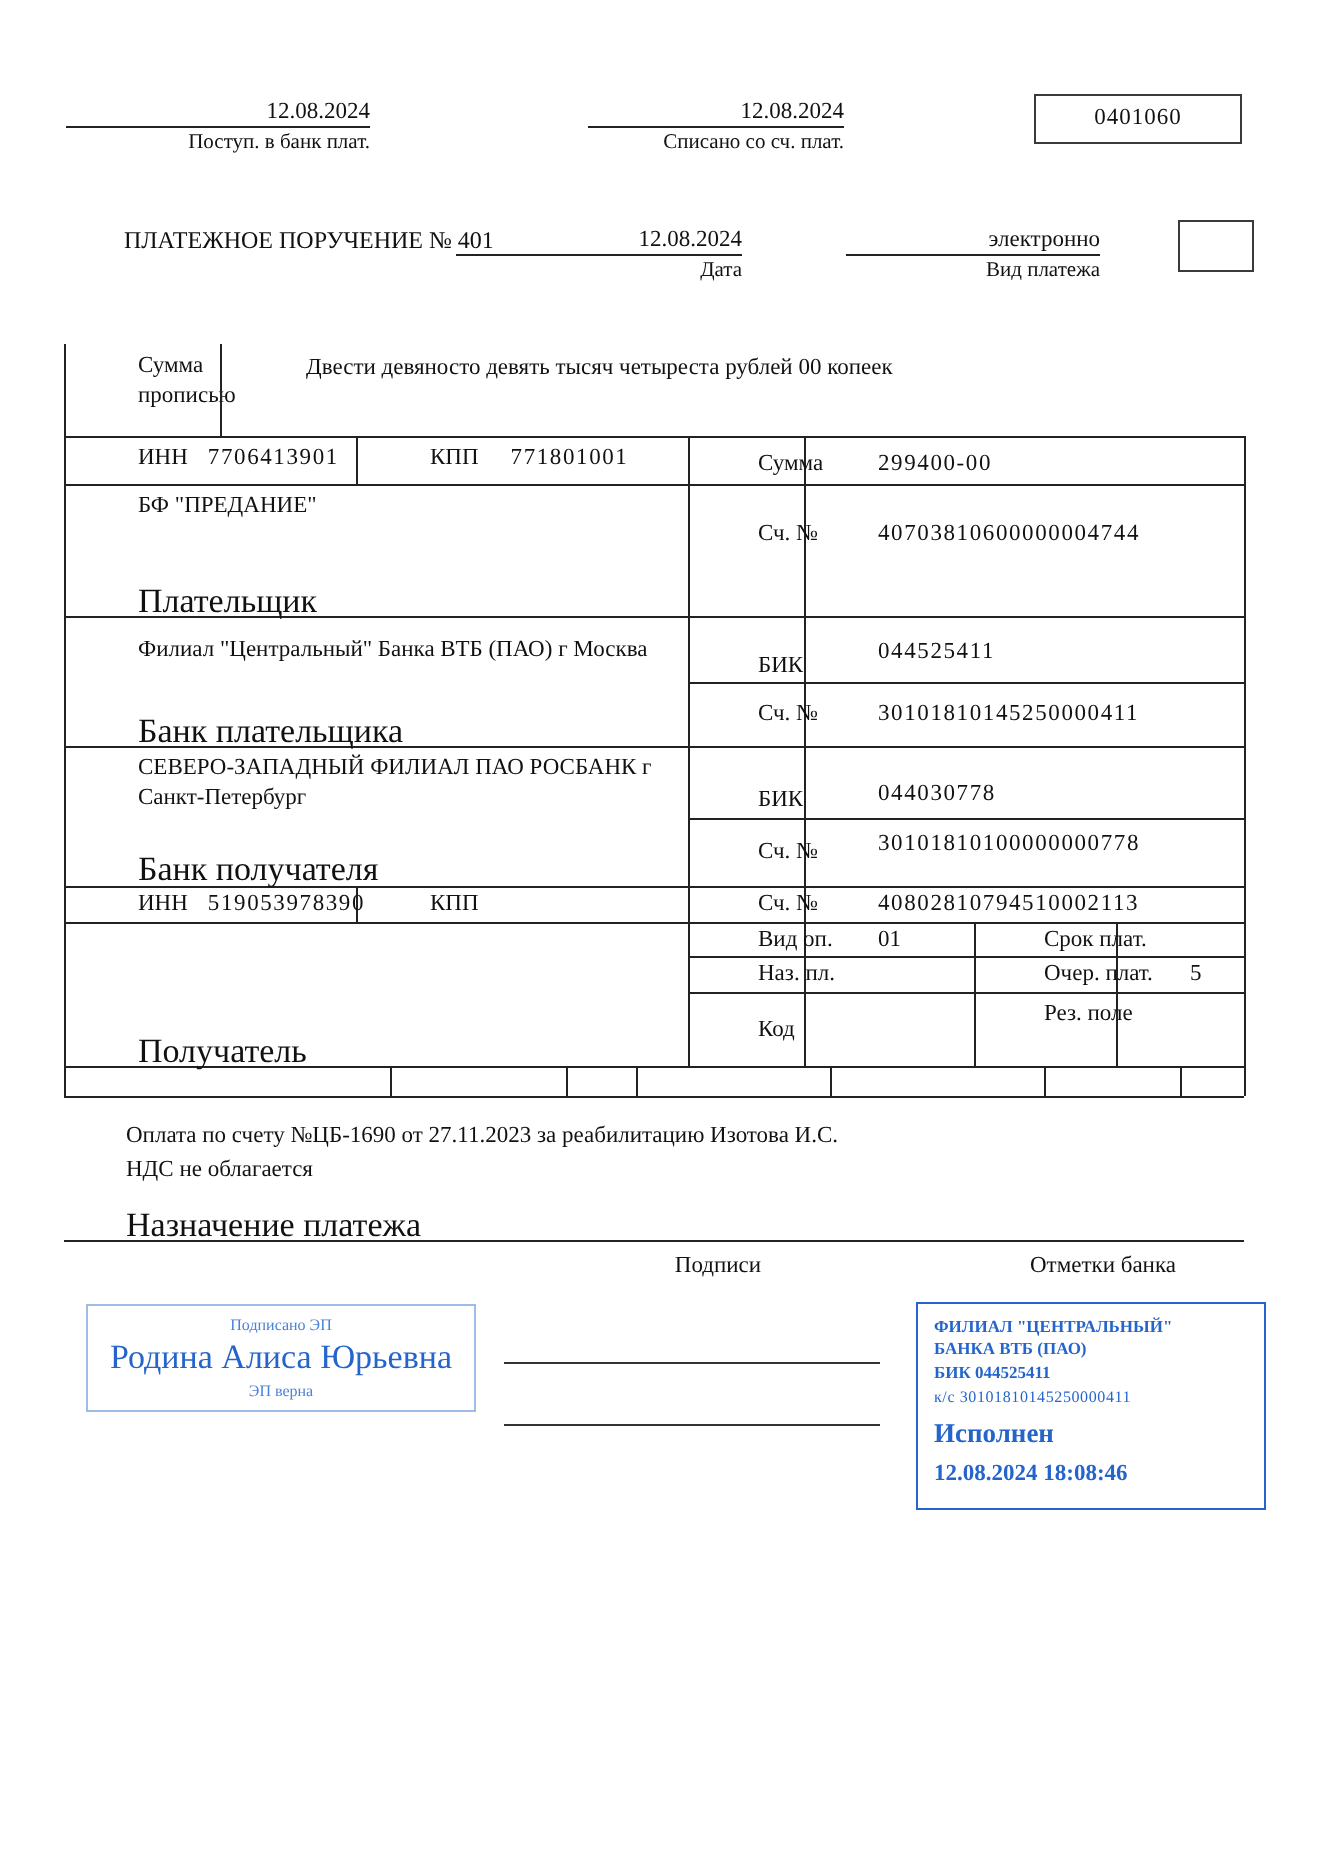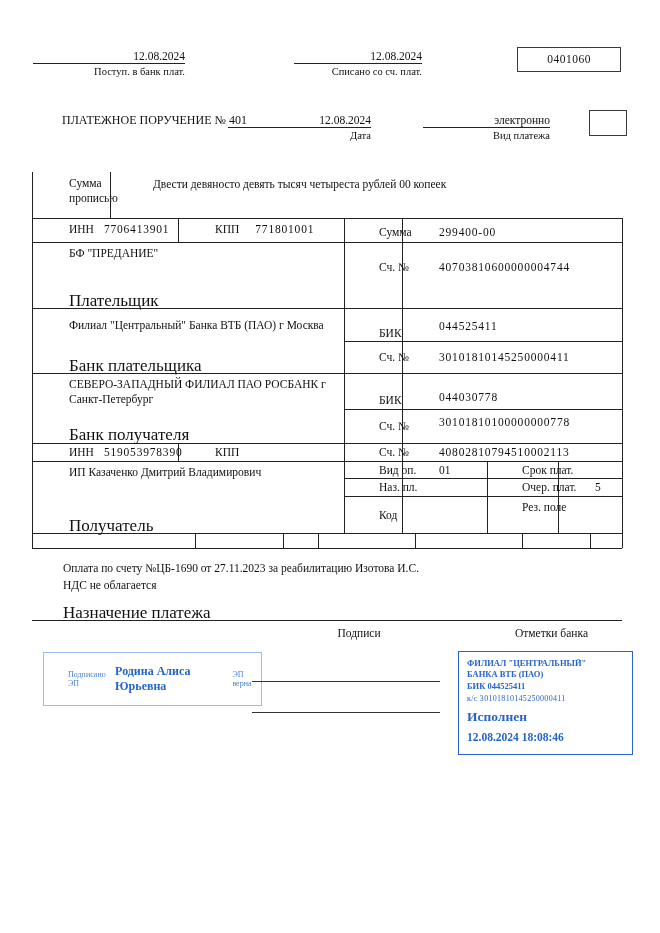--- a/index.html
+++ b/index.html
@@ -15,24 +15,24 @@
   .field{position:absolute;text-align:right;}
   .field .fv{border-bottom:1px solid #222;padding-bottom:1px;font-size:11.5px;}
   .field .fl{padding-top:2px;font-size:10.5px;}
   .codebox{position:absolute;border:1.5px solid #3a3a3a;text-align:center;}
   #form-code{left:517px;top:47px;width:102px;height:23px;line-height:23px;font-size:11.5px;letter-spacing:.5px;}
   #kind-box{left:589px;top:110px;width:36px;height:24px;}
   #title{left:33px;top:114px;font-size:12px;}
   .section-label{font-size:17px;}
   
   #sig-stamp{position:absolute;left:43px;top:652px;width:193px;height:52px;
-    border:1px solid var(--stamp-blue-light,#9dbce8);display:flex;flex-direction:row;
-    justify-content:center;align-items:center;gap:2px;color:var(--stamp-blue,#2565cb);padding-left:24px;}
+    border:1px solid var(--stamp-blue-light,#9dbce8);display:flex;flex-direction:column;
+    justify-content:center;align-items:center;gap:2px;color:var(--stamp-blue,#2565cb);}
   #sig-stamp .s-small{font-size:8px;color:var(--stamp-blue-soft,#4a82d8);}
-  #sig-stamp .s-name{font-size:12px;font-weight:bold;}
+  #sig-stamp .s-name{font-size:17px;font-weight:normal;}
   .sig-line{position:absolute;left:252px;width:188px;height:0;border-top:1px solid #333;}
   #bank-stamp{position:absolute;left:458px;top:651px;width:157px;height:90px;
     border:1px solid var(--stamp-blue,#2565cb);padding:6px 8px;color:var(--stamp-blue,#2565cb);}
   .bs-name{font-size:8.5px;font-weight:bold;line-height:10.5px;width:150px;}
   .bs-bik{font-size:8.5px;font-weight:bold;margin-top:2px;}
   .bs-corr{font-size:8px;margin-top:3px;letter-spacing:.3px;}
   .bs-status{font-size:13.5px;font-weight:bold;margin-top:6px;}
   .bs-dt{font-size:11.5px;margin-top:6px;font-weight:600;}
 </style>
 </head>
@@ -123,21 +123,20 @@
 
   <div class="txt" style="left:40px;top:446px">
     <span>ИНН</span><span class="gap num">519053978390</span>
   </div>
   <div class="txt" style="left:186px;top:446px">
     <span>КПП</span><span class="gap2 num"></span>
   </div>
   <div class="txt" style="left:350px;top:446px">Сч. №</div>
   <div class="txt num" style="left:410px;top:446px">40802810794510002113</div>
 
-  <div class="txt" style="left:40px;top:466px">ИП Казаченко Дмитрий Владимирович</div>
   <div class="txt" style="left:350px;top:464px">Вид оп.</div>
   <div class="txt" style="left:410px;top:464px">01</div>
   <div class="txt" style="left:493px;top:464px">Срок плат.</div>
   <div class="txt" style="left:566px;top:464px"></div>
   <div class="txt" style="left:350px;top:481px">Наз. пл.</div>
   <div class="txt" style="left:410px;top:481px"></div>
   <div class="txt" style="left:493px;top:481px">Очер. плат.</div>
   <div class="txt" style="left:566px;top:481px">5</div>
   <div class="txt" style="left:350px;top:509px">Код</div>
   <div class="txt" style="left:410px;top:509px"></div>

